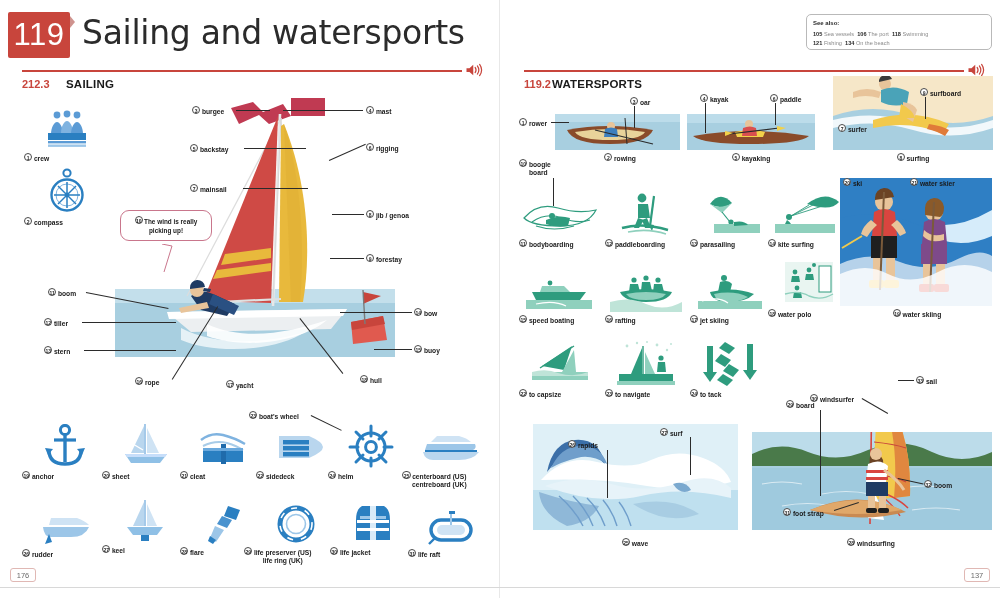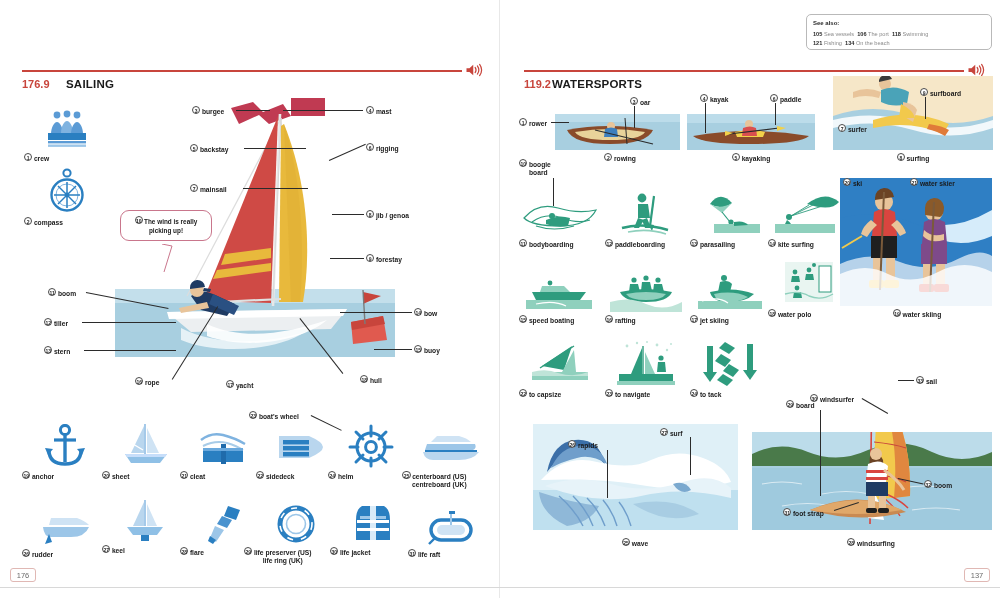--- a/index.html
+++ b/index.html
@@ -107,20 +107,24 @@
   .pn-right { right:10px; }
 </style>
 </head>
 <body>
 
 <div class="page">
 
   <div class="gutter"></div>
   <div class="bottom-rule"></div>
 
+  <div class="chapnum">
+    <span>119</span>
+  </div>
+  <div class="chaptitle">Sailing and watersports</div>
 
   <div class="seealso">
     <span class="sa-title">See also:</span>
     <span class="sa-line">
       <b>105</b>
       <span>Sea vessels</span>&nbsp;
       <b>106</b>
       <span>The port</span>&nbsp;
       <b>118</b>
       <span>Swimming</span>
@@ -128,21 +132,21 @@
     <span class="sa-line">
       <b>121</b>
       <span>Fishing</span>&nbsp;
       <b>134</b>
       <span>On the beach</span>
     </span>
   </div>
 
   <div class="sec" style="left:22px; top:70px; width:468px;">
     <div class="sec-rule" style="width:440px;"></div>
-    <div class="sec-num">176.9</div>
+    <div class="sec-num">212.3</div>
     <div class="sec-name" style="left:44px;">SAILING</div>
     <svg class="speaker" style="left:443px;" viewBox="0 0 24 20">
       <path d="M2 7.5h4l5-4.5v14l-5-4.5H2z" fill="#c8453c"></path>
       <path d="M13.5 6.5a6 6 0 010 7" stroke="#c8453c" stroke-width="1.6" fill="none" stroke-linecap="round"></path>
       <path d="M16.5 4.5a9.5 9.5 0 010 11" stroke="#c8453c" stroke-width="1.6" fill="none" stroke-linecap="round"></path>
       <path d="M19.5 2.5a13 13 0 010 15" stroke="#c8453c" stroke-width="1.6" fill="none" stroke-linecap="round"></path>
     </svg>
   </div>
 
   <div class="icell" style="left:24px; top:104px;">

